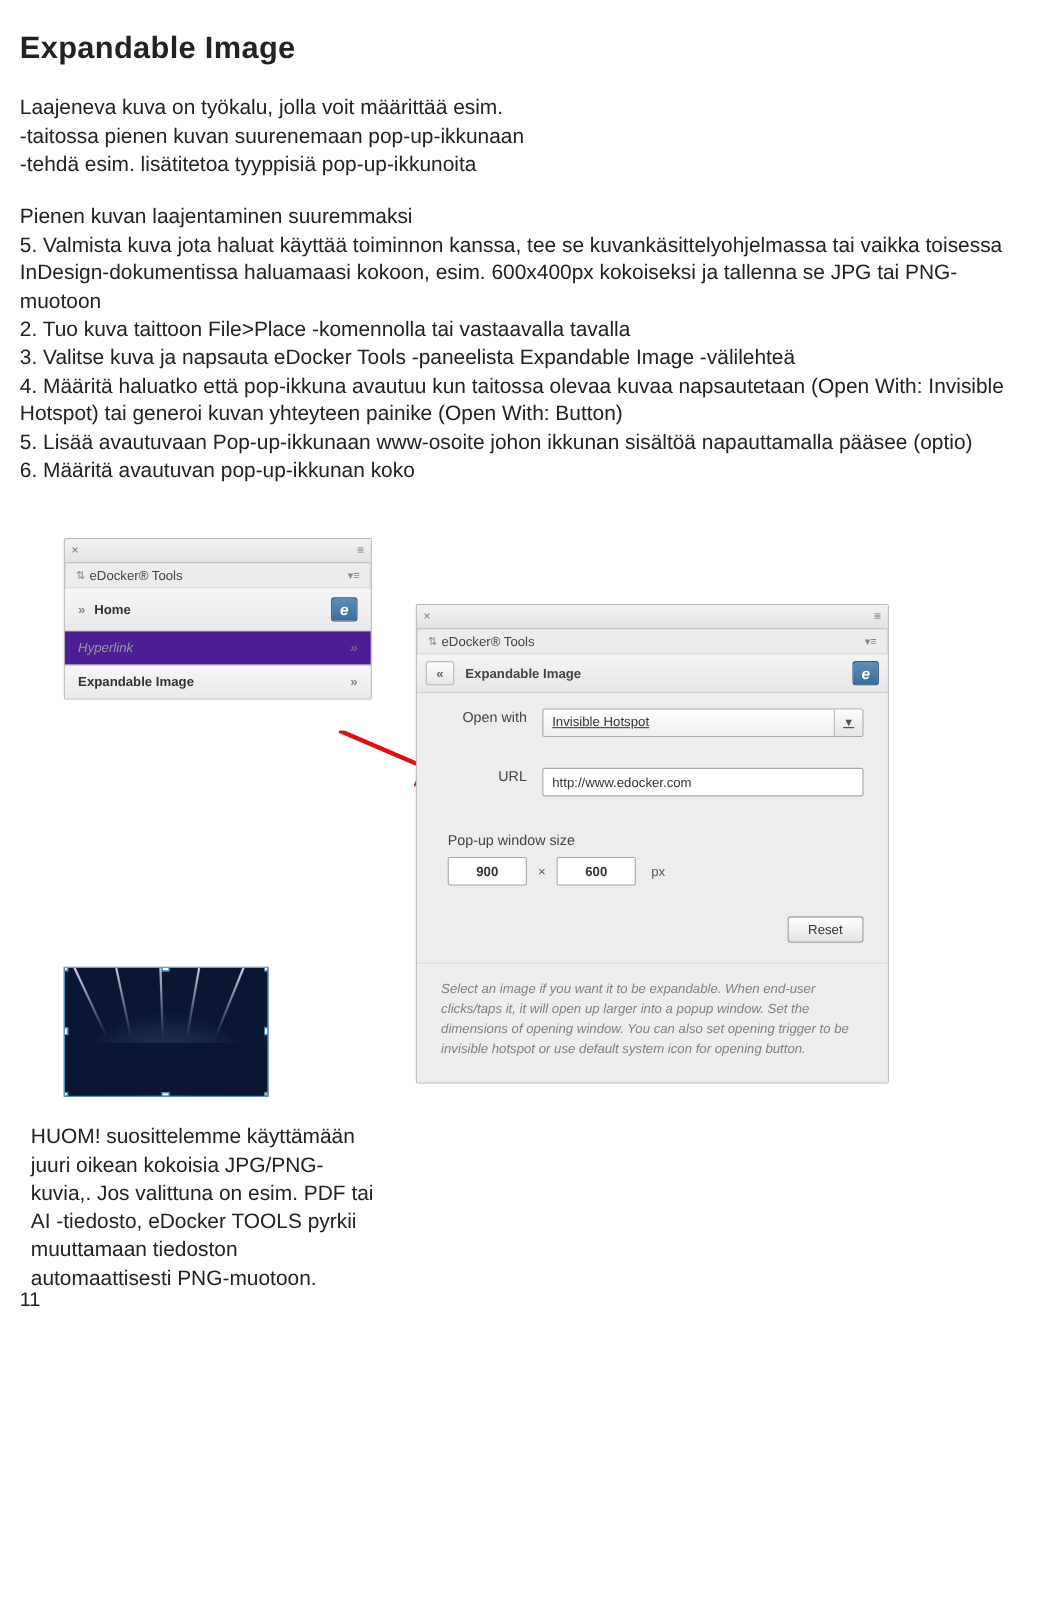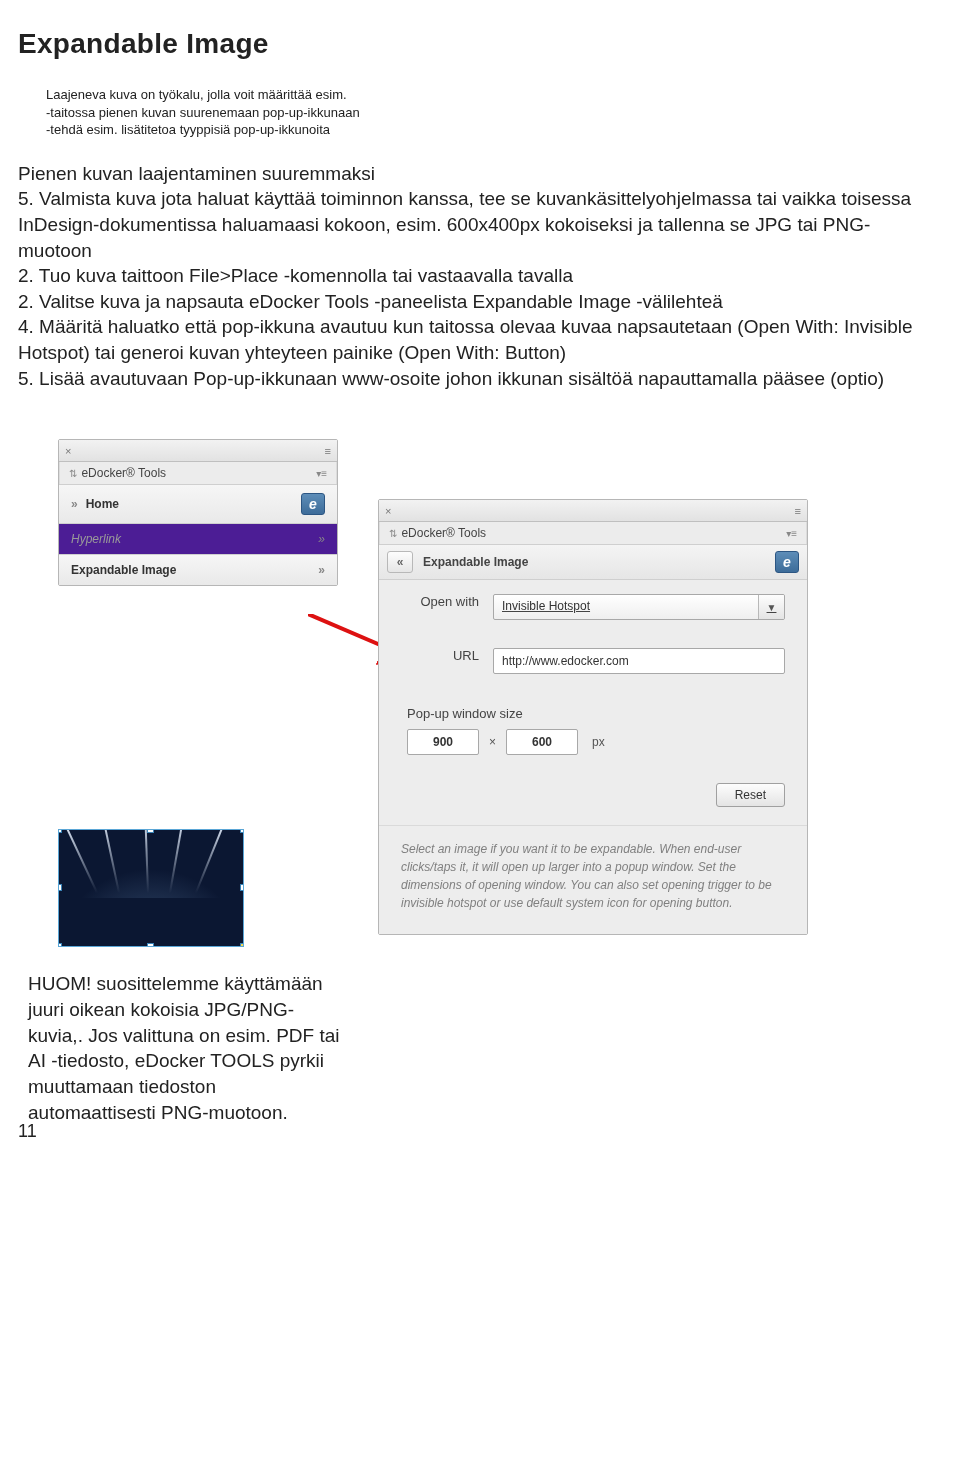--- a/index.html
+++ b/index.html
@@ -14,24 +14,23 @@
       padding: 0 18px 0 18px;
     }
     h1 {
       font-family: "Segoe UI", "Trebuchet MS", Arial, sans-serif;
       font-size: 28px;
       font-weight: 600;
       letter-spacing: 0.3px;
       margin-bottom: 26px;
     }
     .intro {
-      font-size: 13px;
+      font-size: 19px;
       line-height: 1.35;
       margin-bottom: 18px;
-      margin-left: 28px;
     }
     .subhead {
       font-size: 19px;
       line-height: 1.35;
       margin-top: 22px;
     }
     .body-text {
       font-size: 19px;
       line-height: 1.35;
     }
@@ -248,23 +247,24 @@
   <div class="intro">
     <div>Laajeneva kuva on työkalu, jolla voit määrittää esim.</div>
     <div>-taitossa pienen kuvan suurenemaan pop-up-ikkunaan</div>
     <div>-tehdä esim. lisätitetoa tyyppisiä pop-up-ikkunoita</div>
   </div>
 
   <div class="subhead">Pienen kuvan laajentaminen suuremmaksi</div>
 
   <div class="body-text">5. Valmista kuva jota haluat käyttää toiminnon kanssa, tee se kuvankäsittelyohjelmassa tai vaikka toisessa InDesign-dokumentissa haluamaasi kokoon, esim. 600x400px kokoiseksi ja tallenna se JPG tai PNG-muotoon</div>
   <div class="body-text">2. Tuo kuva taittoon File&gt;Place -komennolla tai vastaavalla tavalla</div>
-  <div class="body-text">2. Valitse kuva ja napsauta eDocker Tools -paneelista Expandable Image -välilehteä</div>
+  <div class="body-text">3. Valitse kuva ja napsauta eDocker Tools -paneelista Expandable Image -välilehteä</div>
   <div class="body-text">4. Määritä haluatko että pop-ikkuna avautuu kun taitossa olevaa kuvaa napsautetaan (Open With: Invisible Hotspot) tai generoi kuvan yhteyteen painike (Open With: Button)</div>
   <div class="body-text">5. Lisää avautuvaan Pop-up-ikkunaan www-osoite johon ikkunan sisältöä napauttamalla pääsee (optio)</div>
+  <div class="body-text">6. Määritä avautuvan pop-up-ikkunan koko</div>
 
   <div class="figure-area">
 
     <div class="panel panel-small">
       <div class="panel-titlebar">
         <span class="close">×</span>
         <span class="spacer"></span>
         <span class="snap">≡</span>
       </div>
       <div class="tabname">

